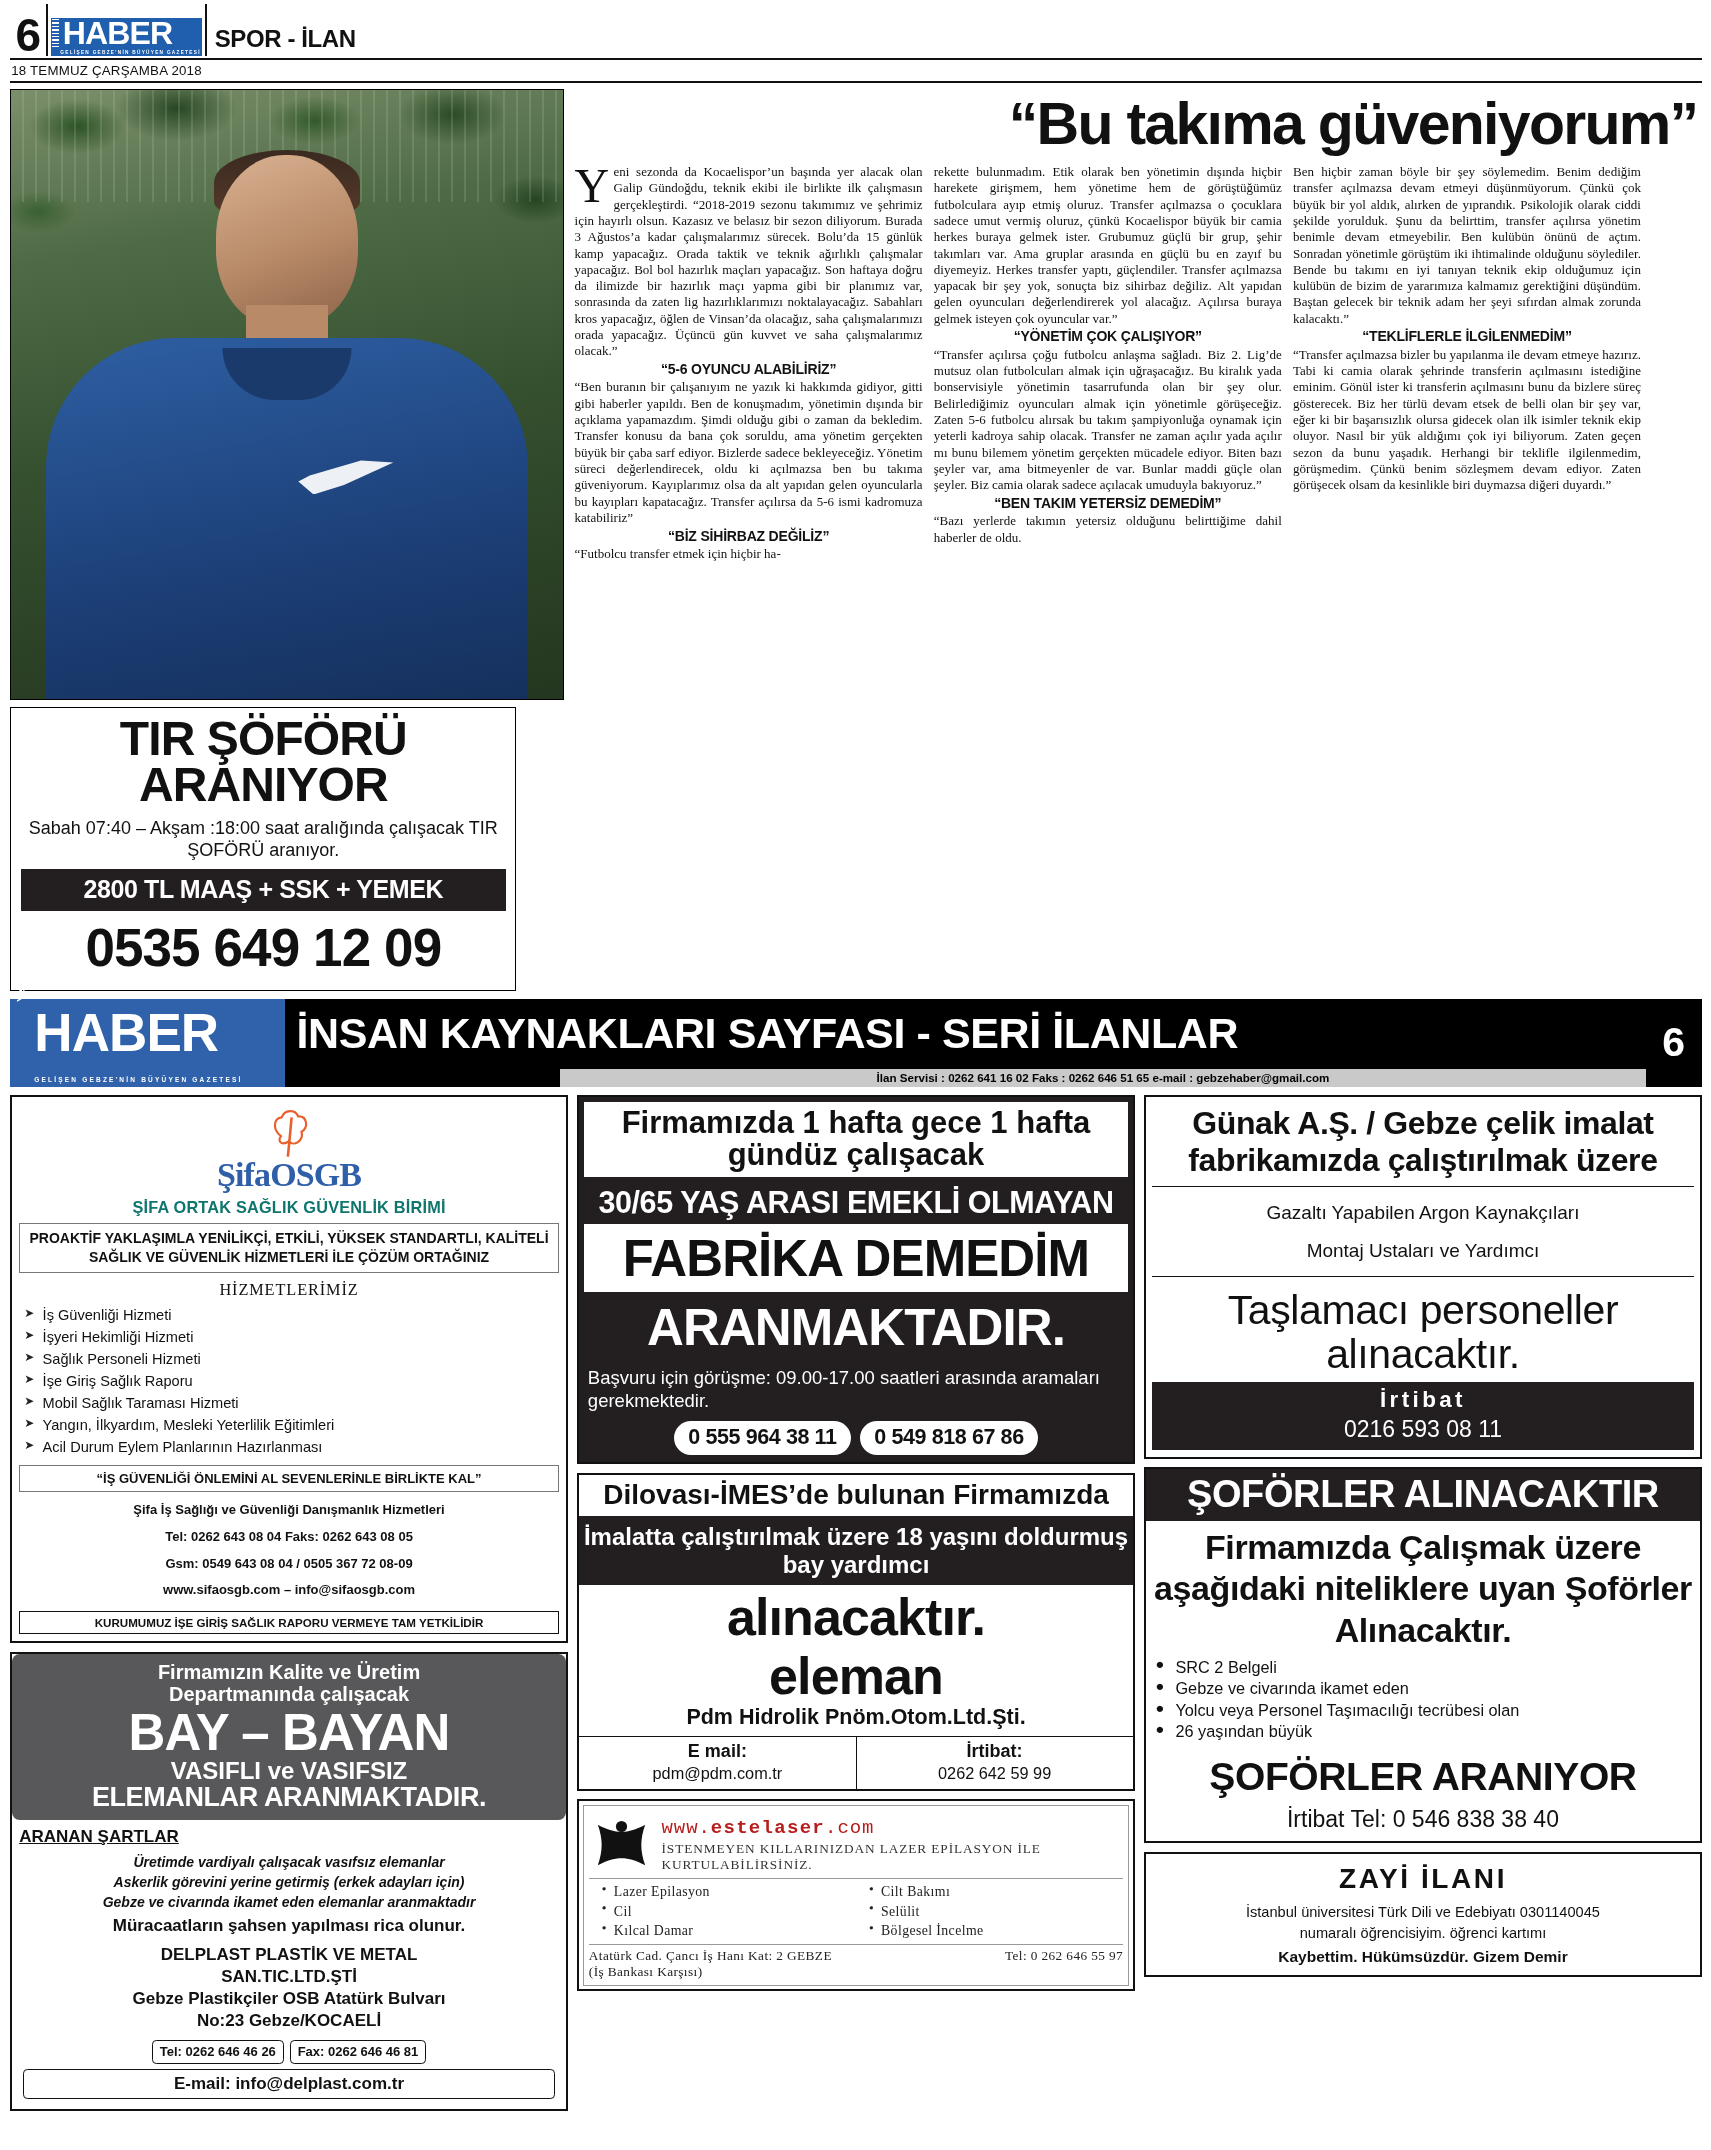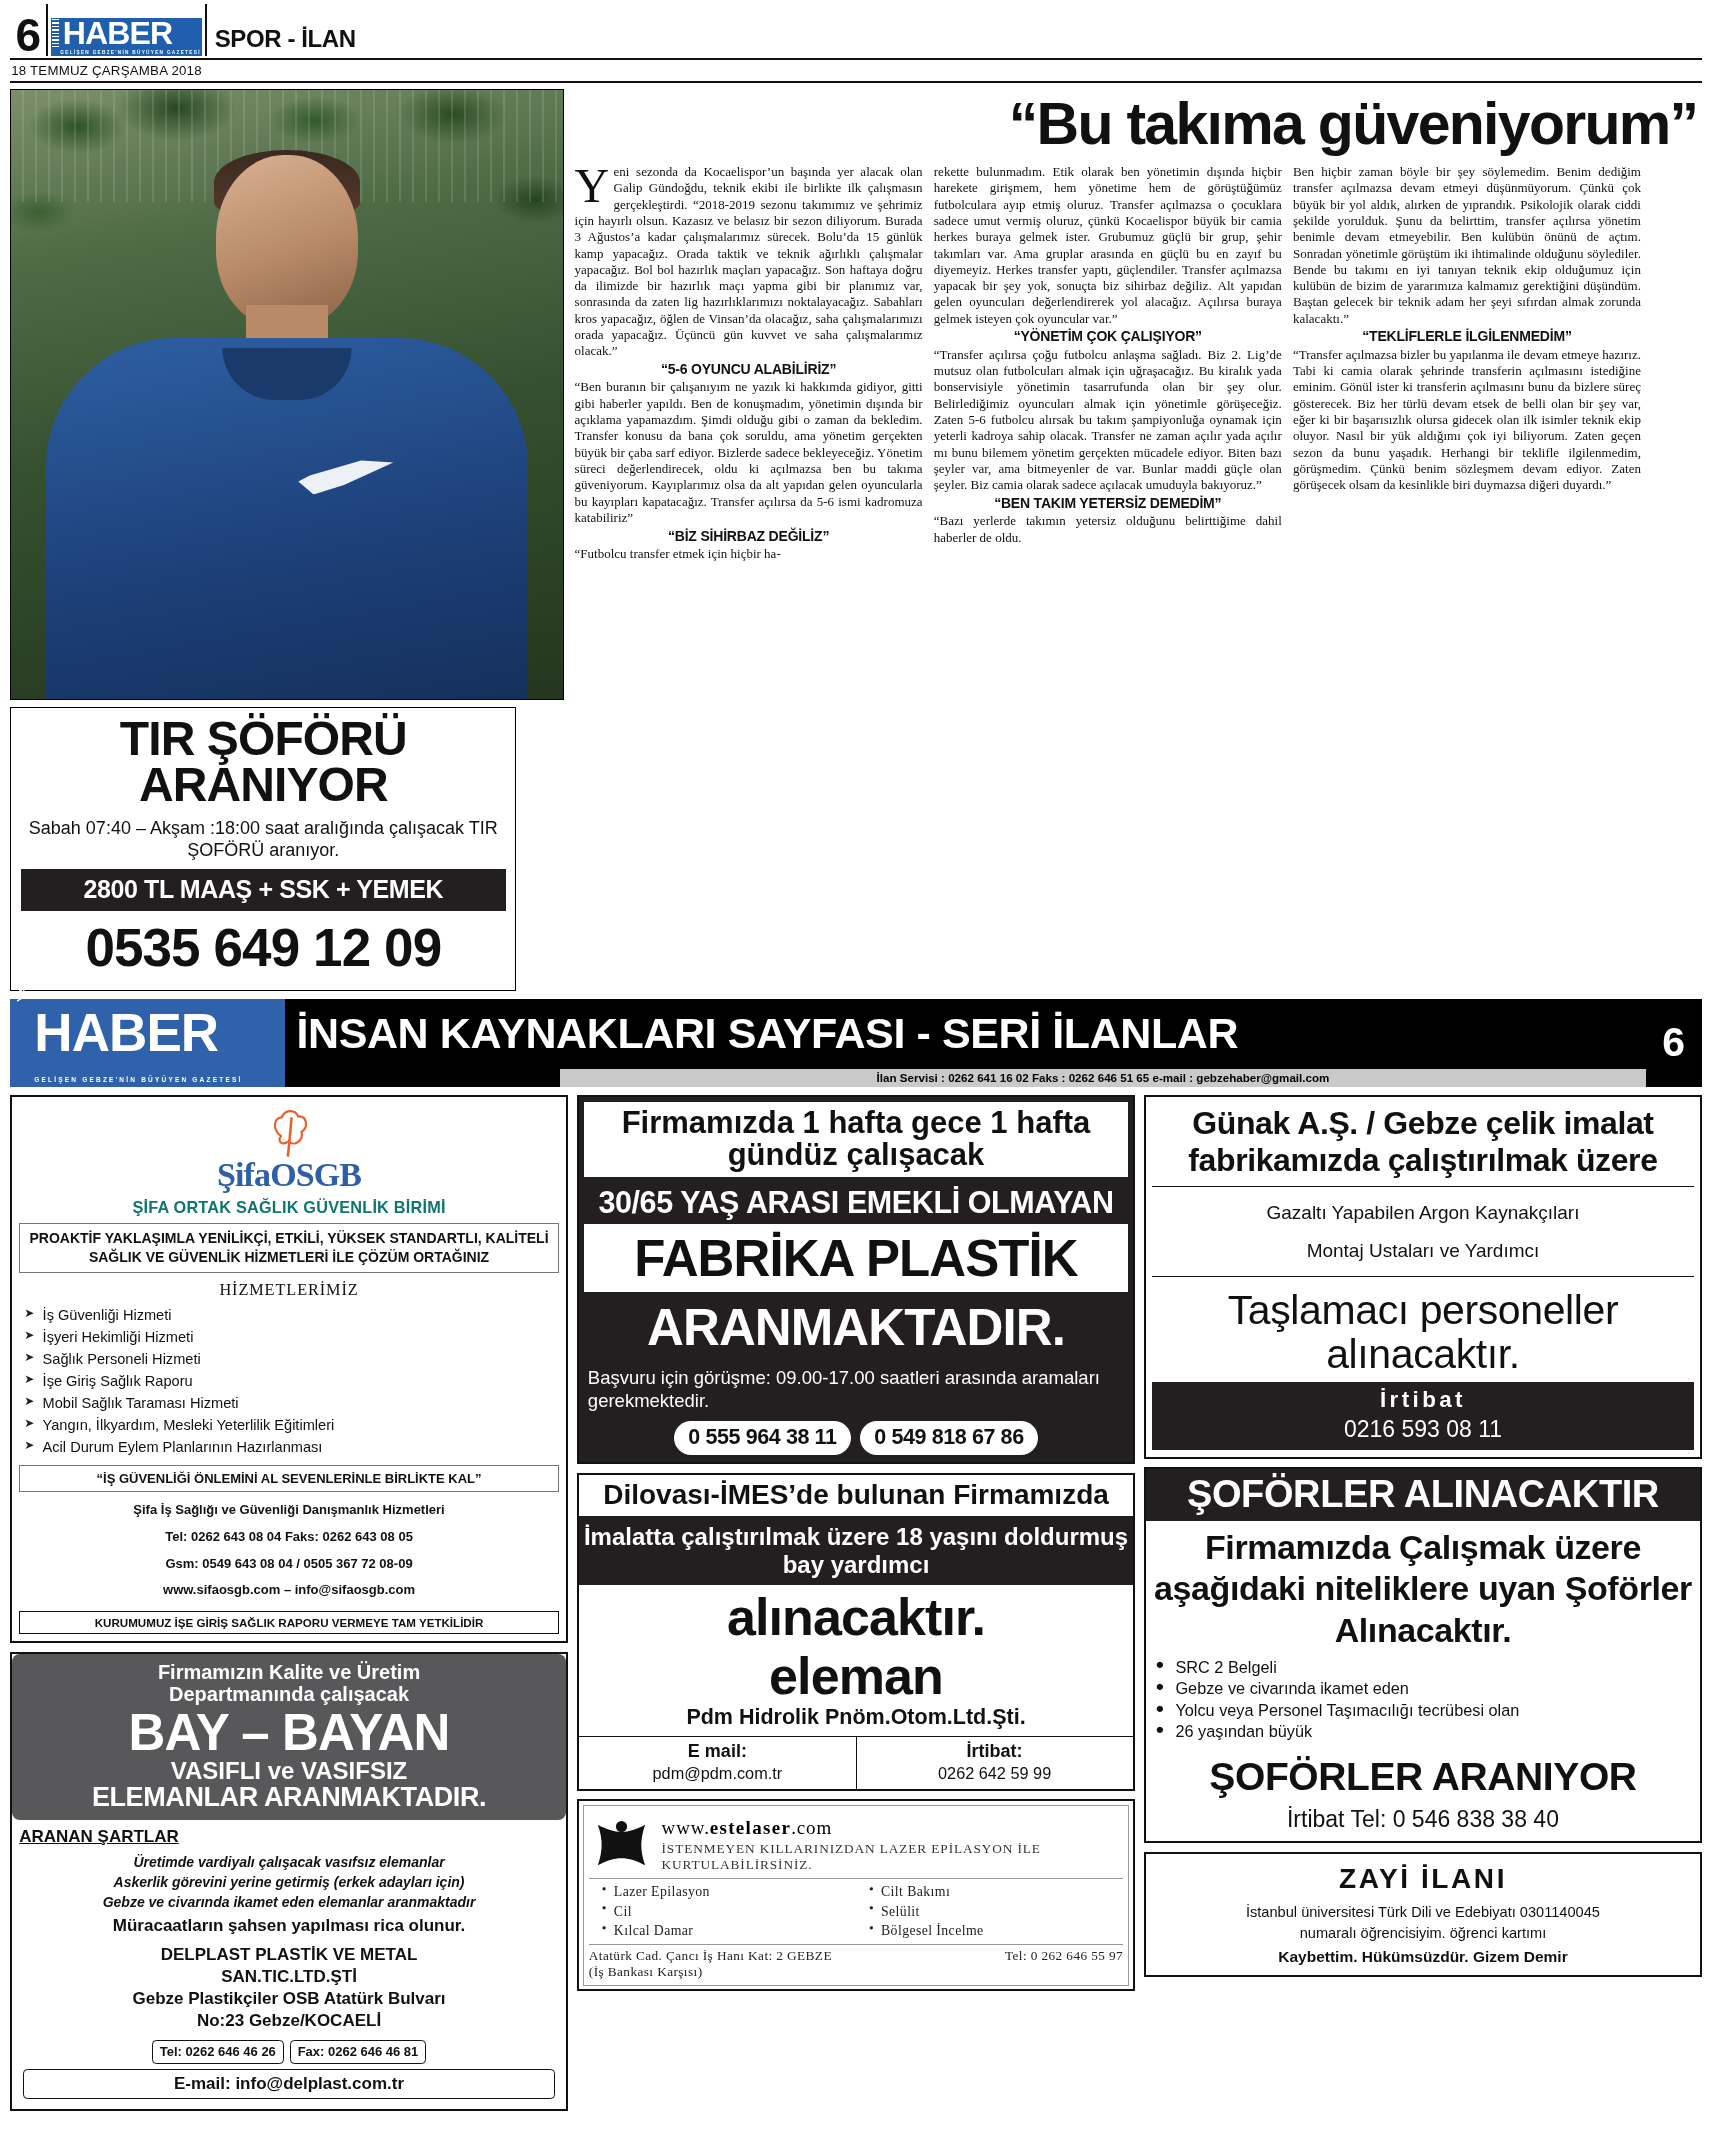--- a/index.html
+++ b/index.html
@@ -175,21 +175,21 @@
   .dil .row > div { flex:1; text-align:center; padding:4.3px 3.4px 6px; }
   .dil .row > div:first-child { border-right:1.3px solid #111; }
   .dil .lbl { font-weight:bold; font-size:18px; }
   .dil .val { font-size:16.3px; padding-top:1.7px; }
 
   
   .este { padding:3.4px; }
   .este .inner { border:0.9px solid #999; padding:4.3px 5.2px; }
   .este .top { display:flex; align-items:center; gap:7.7px; }
   .este .logo { width:65px; height:56px; flex:none; position:relative; }
-  .este .url { font-family:Liberation Serif, serif; font-size:19px; letter-spacing:0.9px; color:#000000; }
+  .este .url { font-family:Liberation Mono, monospace; font-size:19px; letter-spacing:0.9px; color:#b91c1c; }
   .este .url b { letter-spacing:1.3px; }
   .este .claim { font-family:"Liberation Serif",serif; font-size:13.3px; letter-spacing:0.9px;
                  line-height:1.25; color:#333; padding-top:1.7px; }
   .este .svc { display:flex; border-top:0.9px solid #999; border-bottom:0.9px solid #999; margin-top:4.3px;
                padding:3.4px 0; font-family:"Liberation Serif",serif; font-size:13.8px; color:#222; }
   .este .svc ul { list-style:none; margin:0; padding:0 0 0 13px; flex:1; }
   .este .svc li { padding:1.7px 0 1.7px 12px; position:relative; letter-spacing:0.4px; }
   .este .svc li:before { content:"\25CF"; position:absolute; left:0; top:1.3px; font-size:7.7px; }
   .este .addr { display:flex; font-family:"Liberation Serif",serif; font-size:13.3px; padding-top:3.4px;
                 color:#222; letter-spacing:0.4px; }
@@ -368,21 +368,21 @@
         </div>
       </div>
 
     </div>
 
     <div class="gcol">
 
       <div class="box box-thick fab">
         <div class="w1">Firmamızda 1 hafta gece 1 hafta gündüz çalışacak</div>
         <div class="k1">30/65 YAŞ ARASI EMEKLİ OLMAYAN</div>
-        <div class="w2">FABRİKA PLASTİK</div>
+        <div class="w2">FABRİKA DEMEDİM</div>
         <div class="k2">ARANMAKTADIR.</div>
         <div class="note">Başvuru için görüşme: 09.00-17.00 saatleri arasında aramaları gerekmektedir.</div>
         <div class="pills">
           <span>0 555 964 38 11</span>
           <span>0 549 818 67 86</span>
         </div>
       </div>
 
       <div class="box box-thick dil">
         <div class="hd">Dilovası-İMES’de bulunan Firmamızda</div>

